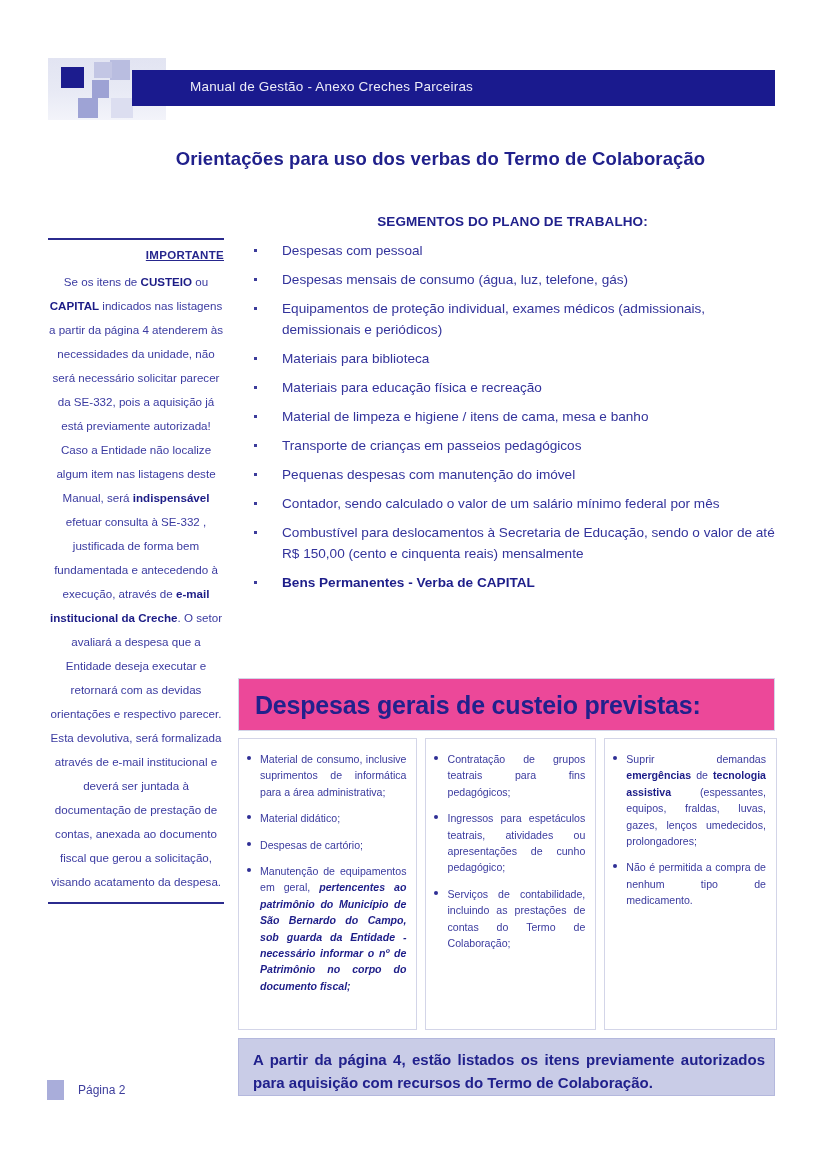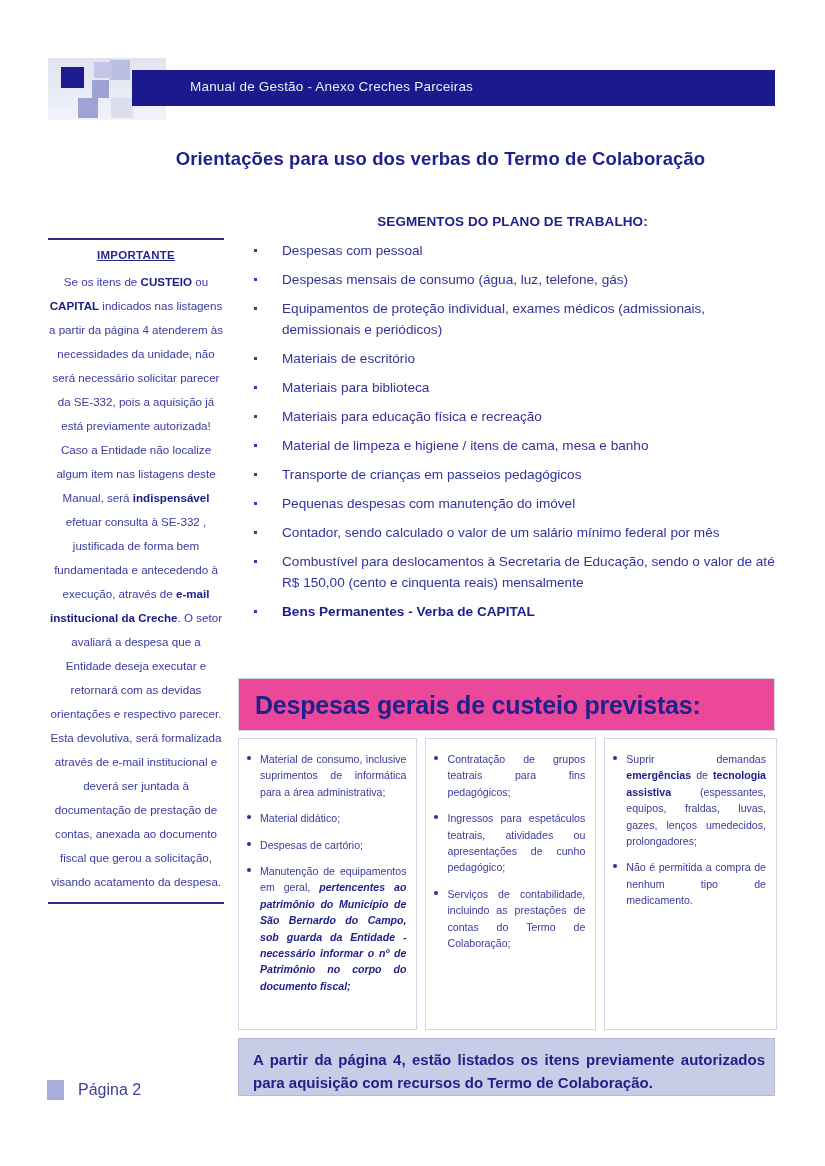--- a/index.html
+++ b/index.html
@@ -113,20 +113,21 @@
   .sidebar-rule.bottom {
     margin: 8px 0 0 0;
   }
   .sidebar-heading {
     font-size: 11.5px;
     font-weight: bold;
     color: #26268d;
     text-decoration: underline;
     letter-spacing: 0.3px;
     margin-bottom: 9px;
+    text-align: right;
   }
   .sidebar-para {
     font-size: 11.6px;
     line-height: 24px;
     color: #3a3aa0;
   }
   .sidebar-para b { color: #1c1c86; }
 
   
   .segments-title {
@@ -263,21 +264,21 @@
     display: flex;
     align-items: center;
   }
   .footer-sq {
     width: 17px;
     height: 20px;
     background: #a9adda;
     margin-right: 14px;
   }
   .footer-text {
-    font-size: 16px;
+    font-size: 12px;
     color: #3d3d9c;
   }
 </style>
 </head>
 <body>
 
 <div class="header-wrap">
   <div class="deco-bg"></div>
   <div class="deco-sq sq-top-r"></div>
   <div class="deco-sq sq-mid1"></div>
@@ -301,21 +302,20 @@
       <div class="sidebar-para"><span>Esta devolutiva, será formalizada através de e-mail institucional e deverá ser juntada à documentação de prestação de contas, anexada ao documento fiscal que gerou a solicitação, visando acatamento da despesa.</span></div>
     </div>
   <div class="sidebar-rule bottom"></div>
 </aside>
 
 <div class="segments-title">SEGMENTOS DO PLANO DE TRABALHO:</div>
 <ul class="seg-list">
     <li class="seg-item"><span class="sq-bullet"></span><span>Despesas com pessoal</span></li>
     <li class="seg-item"><span class="sq-bullet"></span><span>Despesas mensais de consumo (água, luz, telefone, gás)</span></li>
     <li class="seg-item"><span class="sq-bullet"></span><span>Equipamentos de proteção individual, exames médicos (admissionais, demissionais e periódicos)</span></li>
-    <li class="seg-item"><span class="sq-bullet"></span><span>Materiais de escritório</span></li>
     <li class="seg-item"><span class="sq-bullet"></span><span>Materiais para biblioteca</span></li>
     <li class="seg-item"><span class="sq-bullet"></span><span>Materiais para educação física e recreação</span></li>
     <li class="seg-item"><span class="sq-bullet"></span><span>Material de limpeza e higiene / itens de cama, mesa e banho</span></li>
     <li class="seg-item"><span class="sq-bullet"></span><span>Transporte de crianças em passeios pedagógicos</span></li>
     <li class="seg-item"><span class="sq-bullet"></span><span>Pequenas despesas com manutenção do imóvel</span></li>
     <li class="seg-item"><span class="sq-bullet"></span><span>Contador, sendo calculado o valor  de um salário mínimo federal por mês</span></li>
     <li class="seg-item"><span class="sq-bullet"></span><span>Combustível para deslocamentos à Secretaria de Educação, sendo o valor de até R$ 150,00 (cento e cinquenta reais) mensalmente</span></li>
     <li class="seg-item bold"><span class="sq-bullet"></span><span>Bens Permanentes - Verba de CAPITAL</span></li>
   </ul>
 

